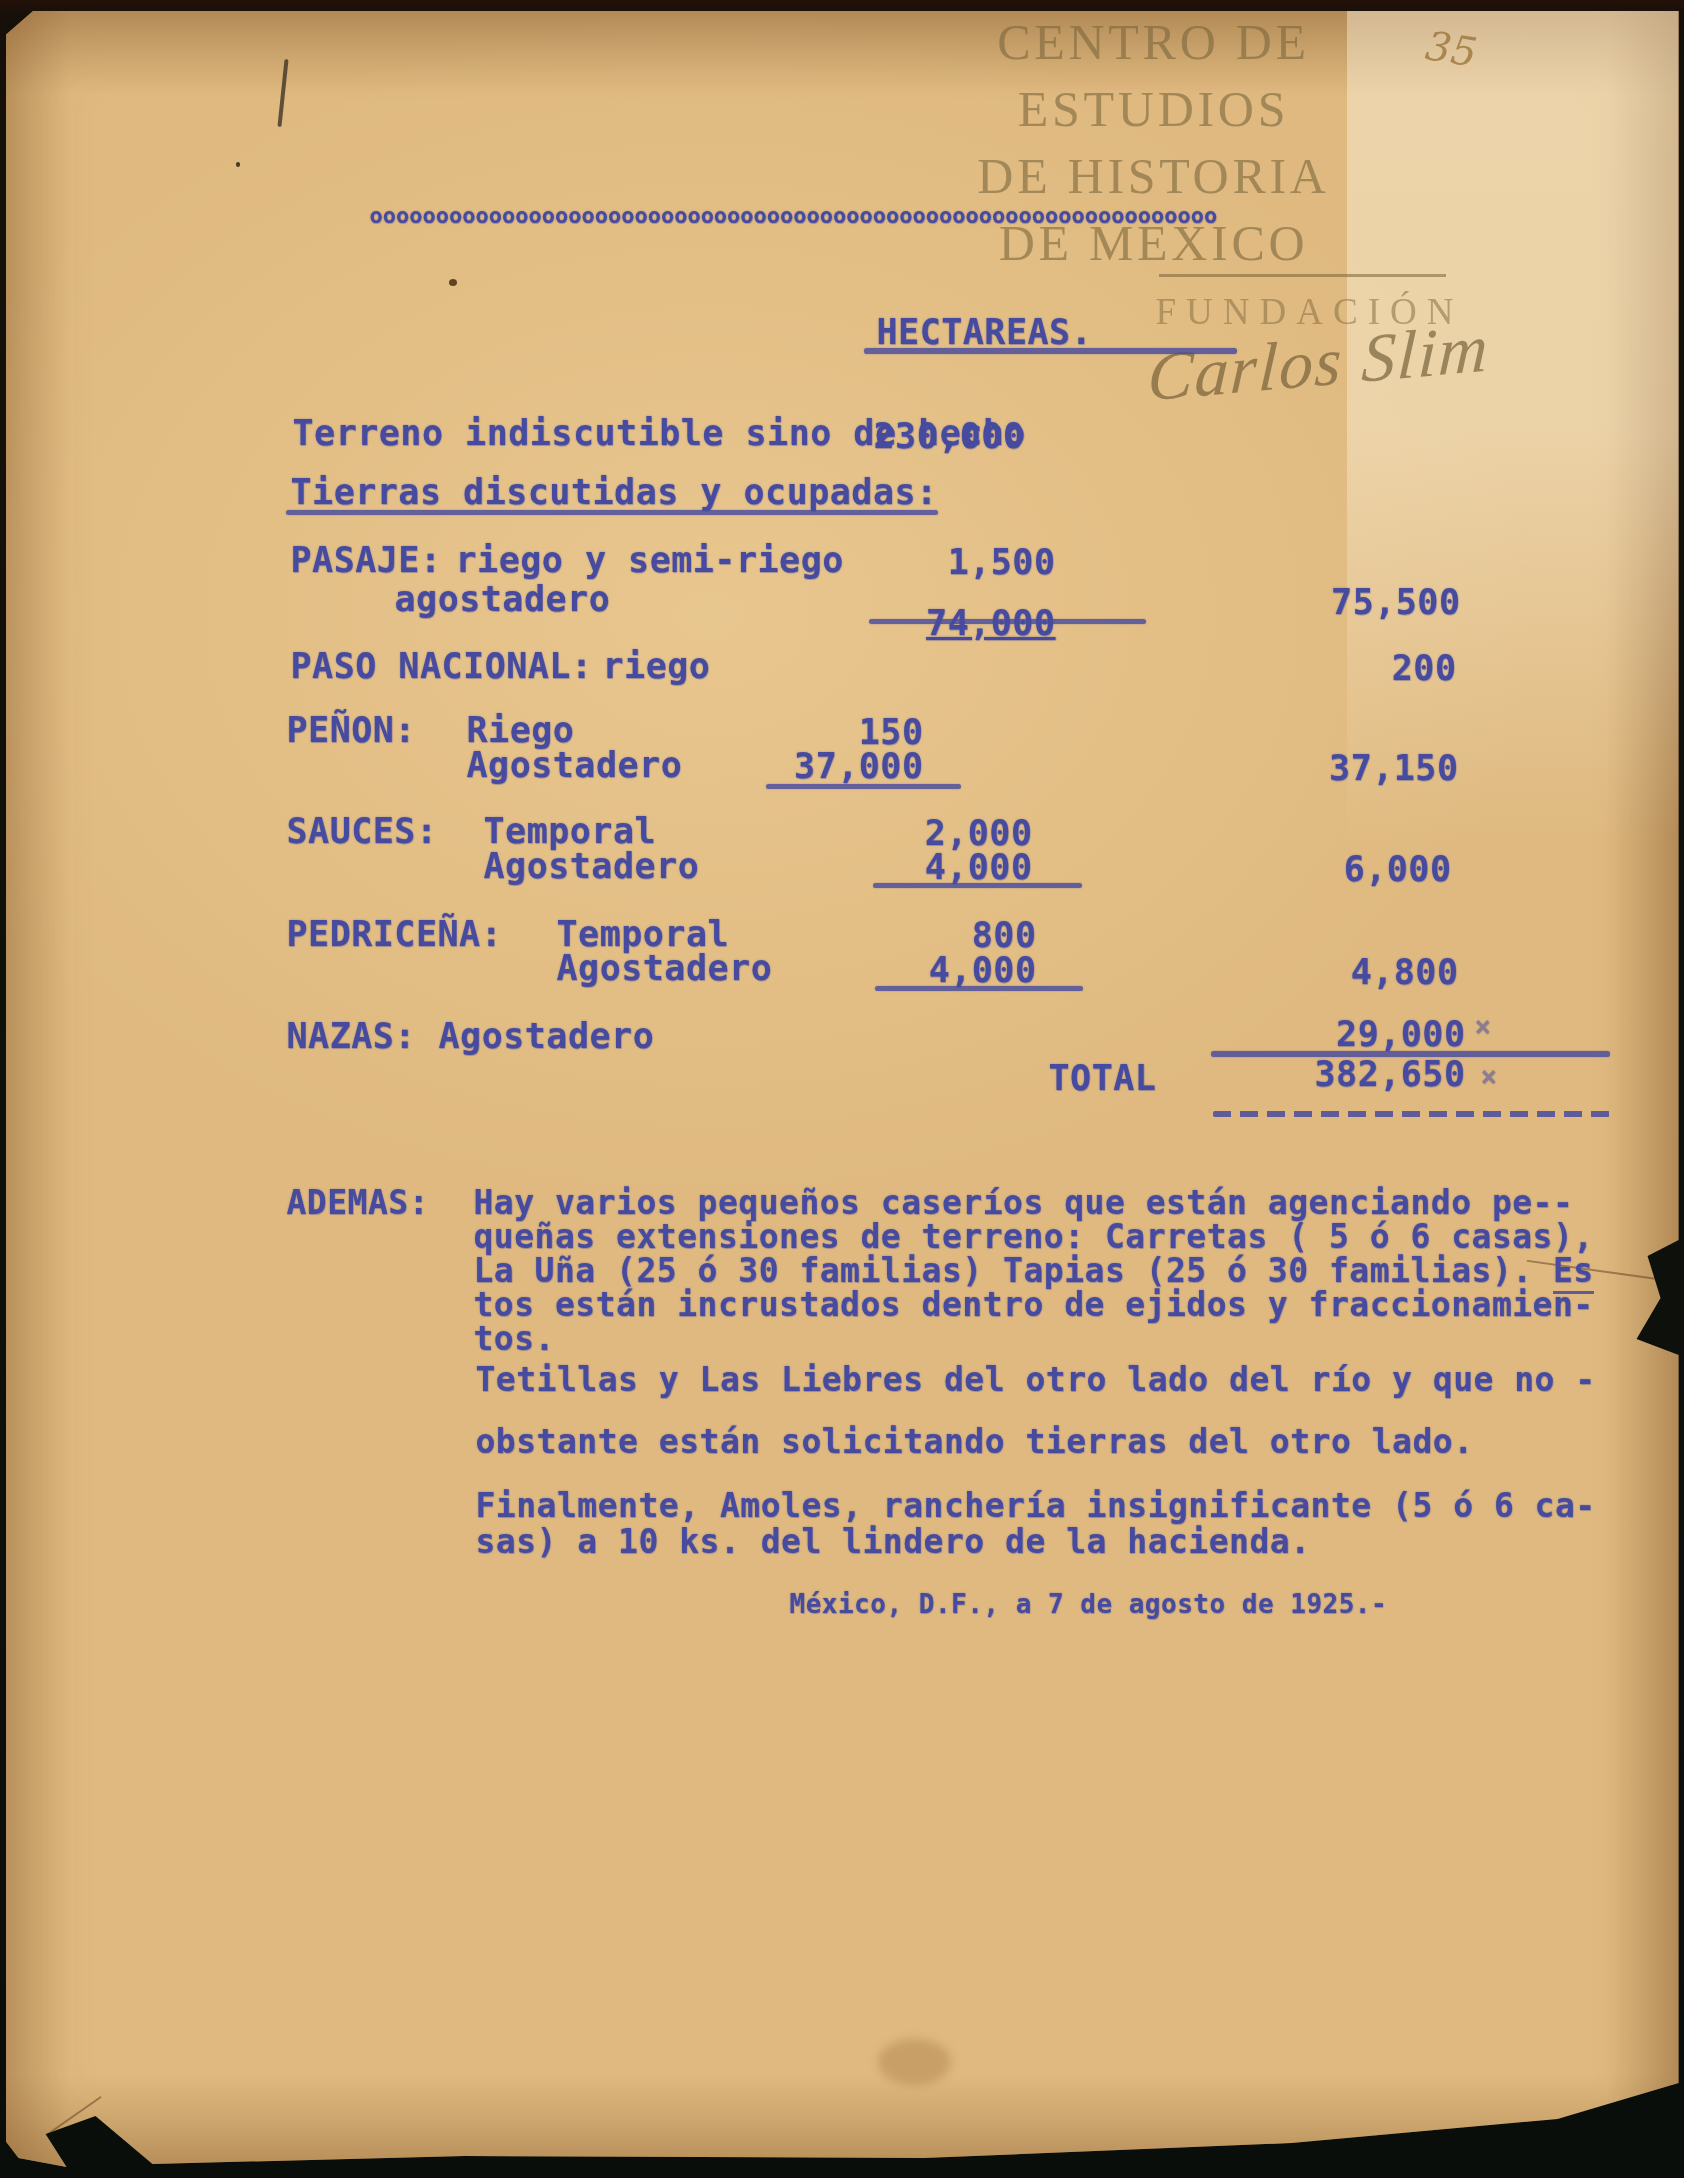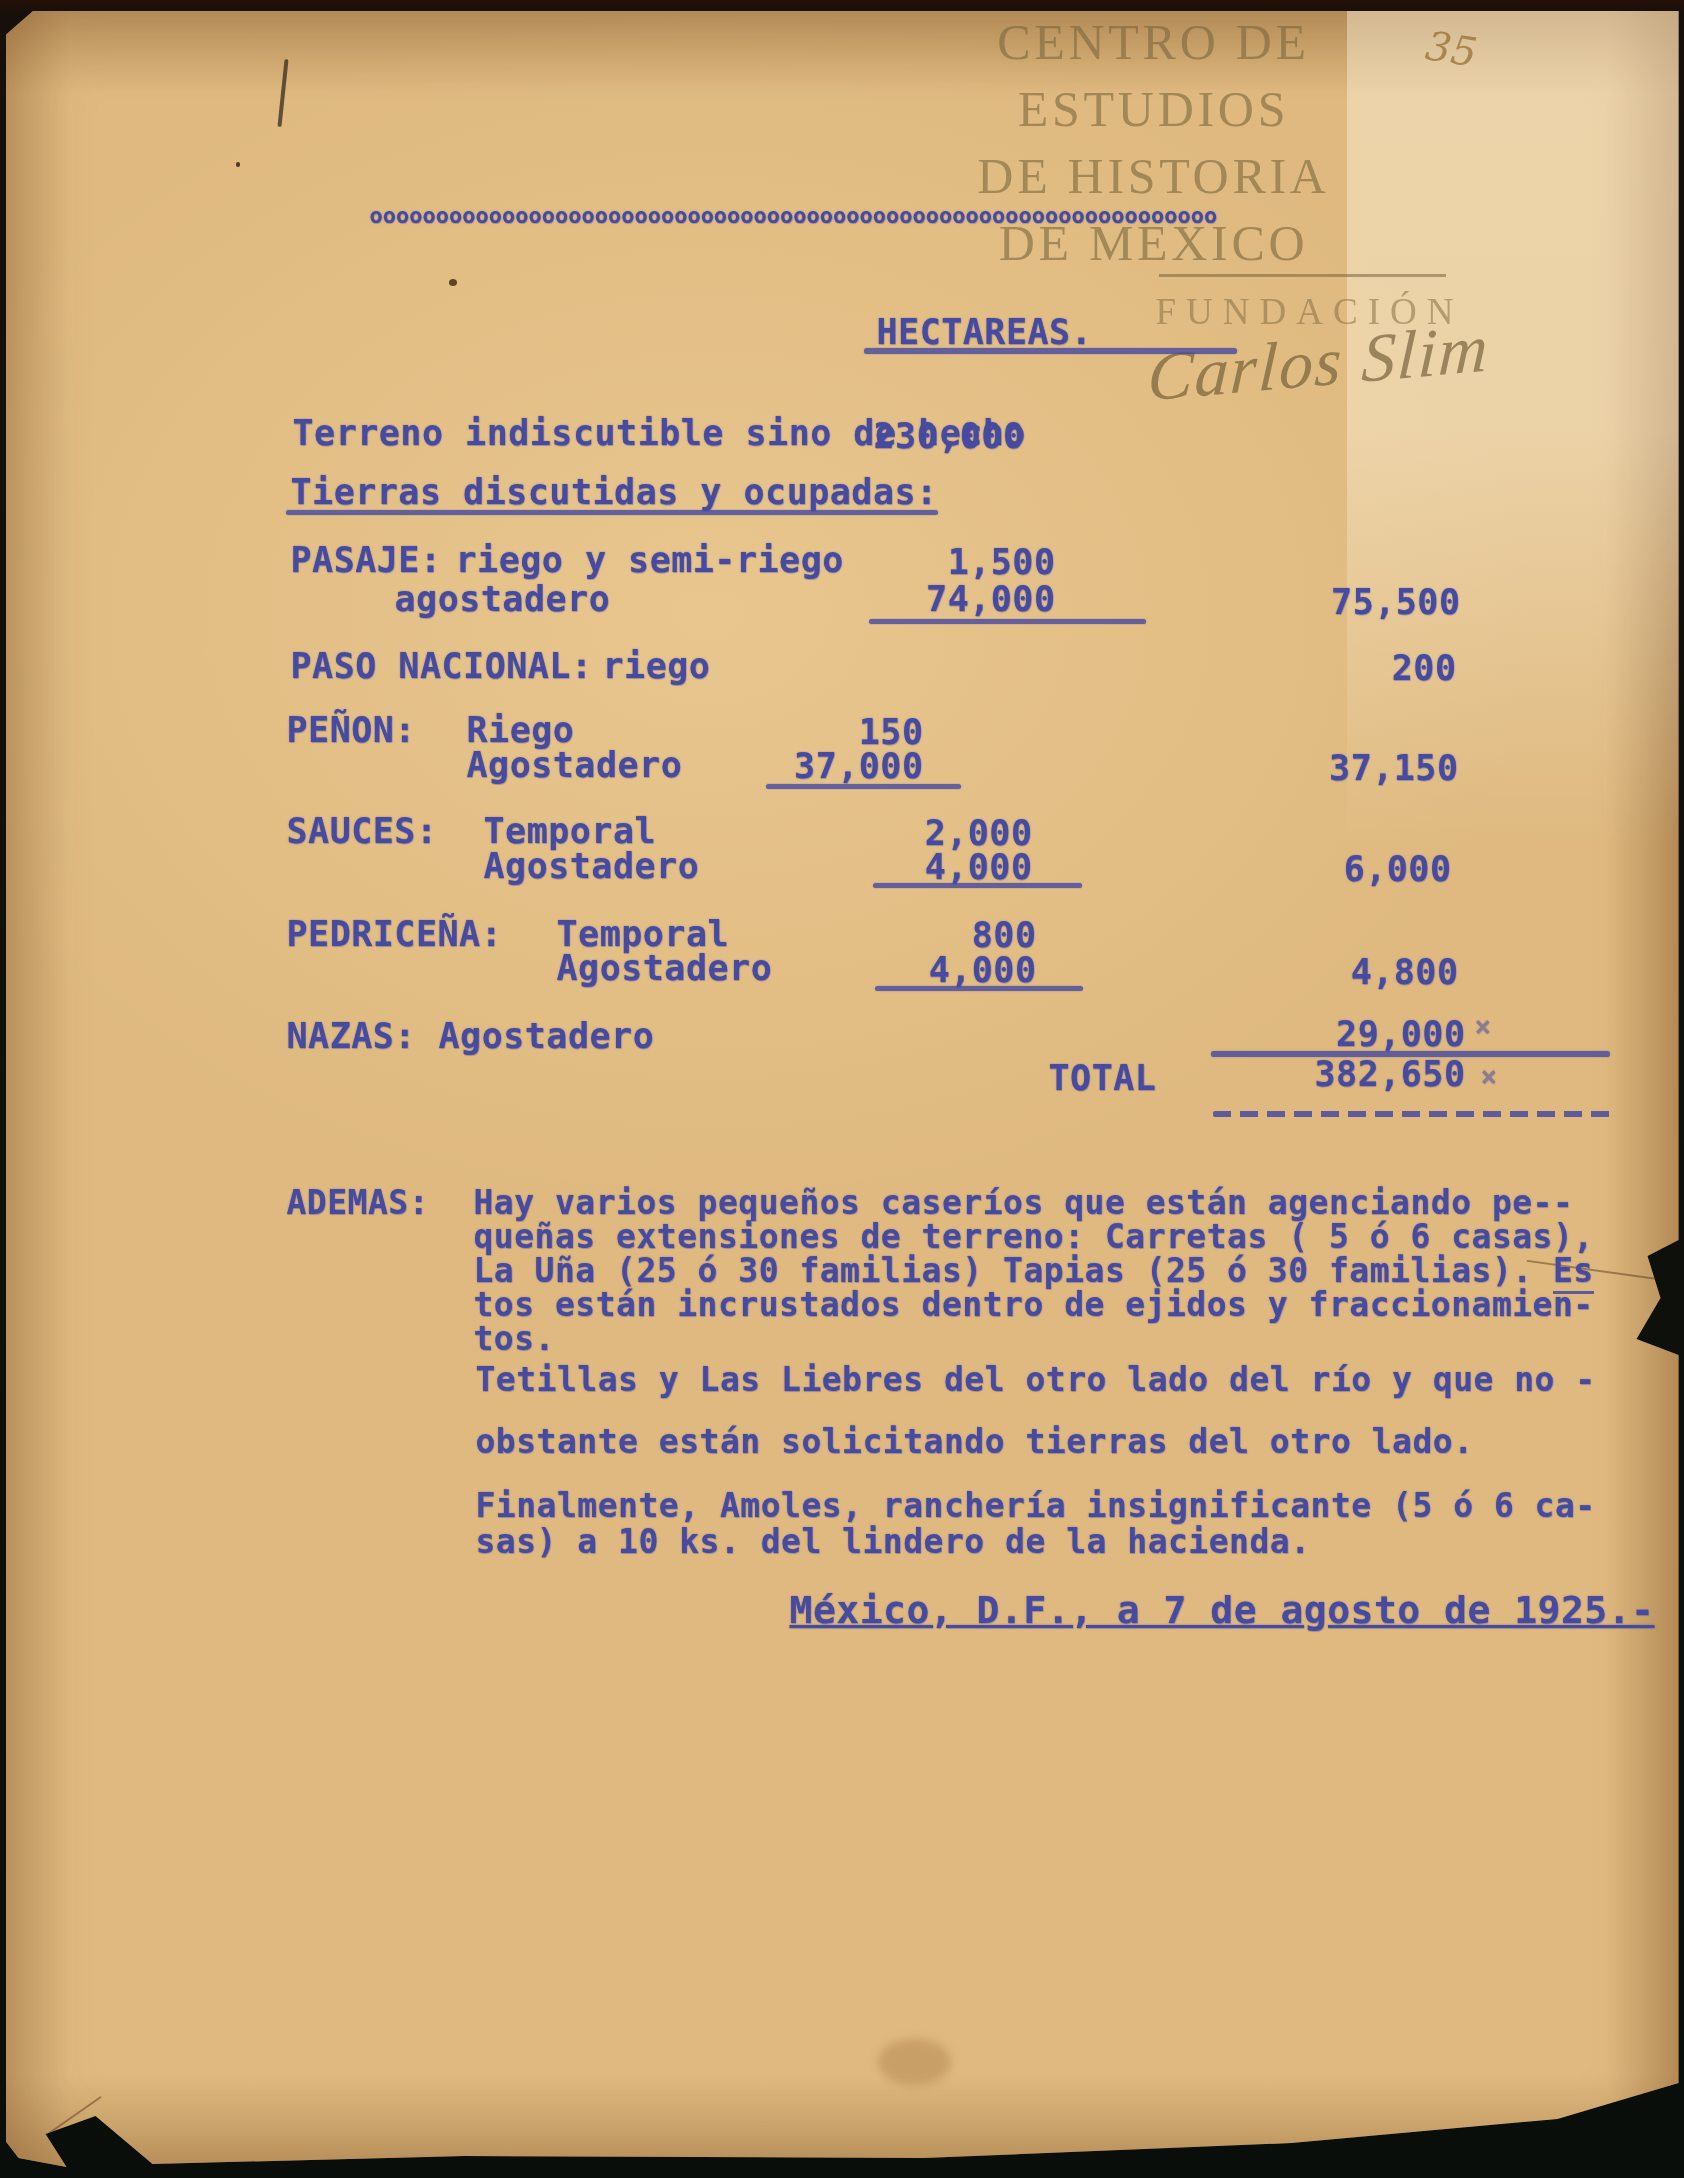--- a/index.html
+++ b/index.html
@@ -77,21 +77,21 @@
     <div class="tw" style="left:287px;top:404px;">Terreno indiscutible sino de hecho</div>
     <div class="tw right" style="left:863px;top:407px;width:156px;">230,000</div>
 
     <div class="tw" style="left:285px;top:463px;">Tierras discutidas y ocupadas:</div>
     <div class="rule" style="left:280px;top:499px;width:652px;height:4.6px;"></div>
 
     <div class="tw" style="left:285px;top:531px;">PASAJE:</div>
     <div class="tw" style="left:450px;top:531px;">riego y semi-riego</div>
     <div class="tw right" style="left:905px;top:533px;width:145px;">1,500</div>
     <div class="tw" style="left:389px;top:570px;">agostadero</div>
-    <div class="tw right" style="left:905px;top:570px;width:145px;">74,000</div>
+    <div class="tw right" style="left:905px;top:594px;width:145px;text-decoration:underline;">74,000</div>
     <div class="rule" style="left:863px;top:608px;width:277px;height:4.6px;"></div>
     <div class="tw right" style="left:1302px;top:573px;width:153px;">75,500</div>
 
     <div class="tw" style="left:285px;top:637px;">PASO NACIONAL:</div>
     <div class="tw" style="left:597px;top:637px;">riego</div>
     <div class="tw right" style="left:1304px;top:639px;width:147px;">200</div>
 
     <div class="tw" style="left:281px;top:701px;">PEÑON:</div>
     <div class="tw" style="left:461px;top:701px;">Riego</div>
     <div class="tw right" style="left:776px;top:703px;width:142px;">150</div>
@@ -132,17 +132,17 @@
     <div class="tw sz36" style="left:468px;top:1243px;"><span>La Uña (25 ó 30 familias) Tapias (25 ó 30 familias). </span><span class="uword">Es</span></div>
     <div class="tw sz36" style="left:468px;top:1277px;">tos están incrustados dentro de ejidos y fraccionamien-</div>
     <div class="tw sz36" style="left:468px;top:1311px;">tos.</div>
 
     <div class="tw sz36" style="left:470px;top:1352px;">Tetillas y Las Liebres del otro lado del río y que no -</div>
     <div class="tw sz36" style="left:470px;top:1414px;">obstante están solicitando tierras del otro lado.</div>
 
     <div class="tw sz36" style="left:470px;top:1478px;">Finalmente, Amoles, ranchería insignificante (5 ó 6 ca-</div>
     <div class="tw sz36" style="left:470px;top:1514px;">sas) a 10 ks. del lindero de la hacienda.</div>
 
-    <div class="tw" style="left:784px;top:1580px;font-size:38px;text-decoration:underline;">México, D.F., a 7 de agosto de 1925.-</div>
+    <div class="tw" style="left:784px;top:1580px;font-size:26px;">México, D.F., a 7 de agosto de 1925.-</div>
 
   </div>
 </div>
 
 
 </body></html>

